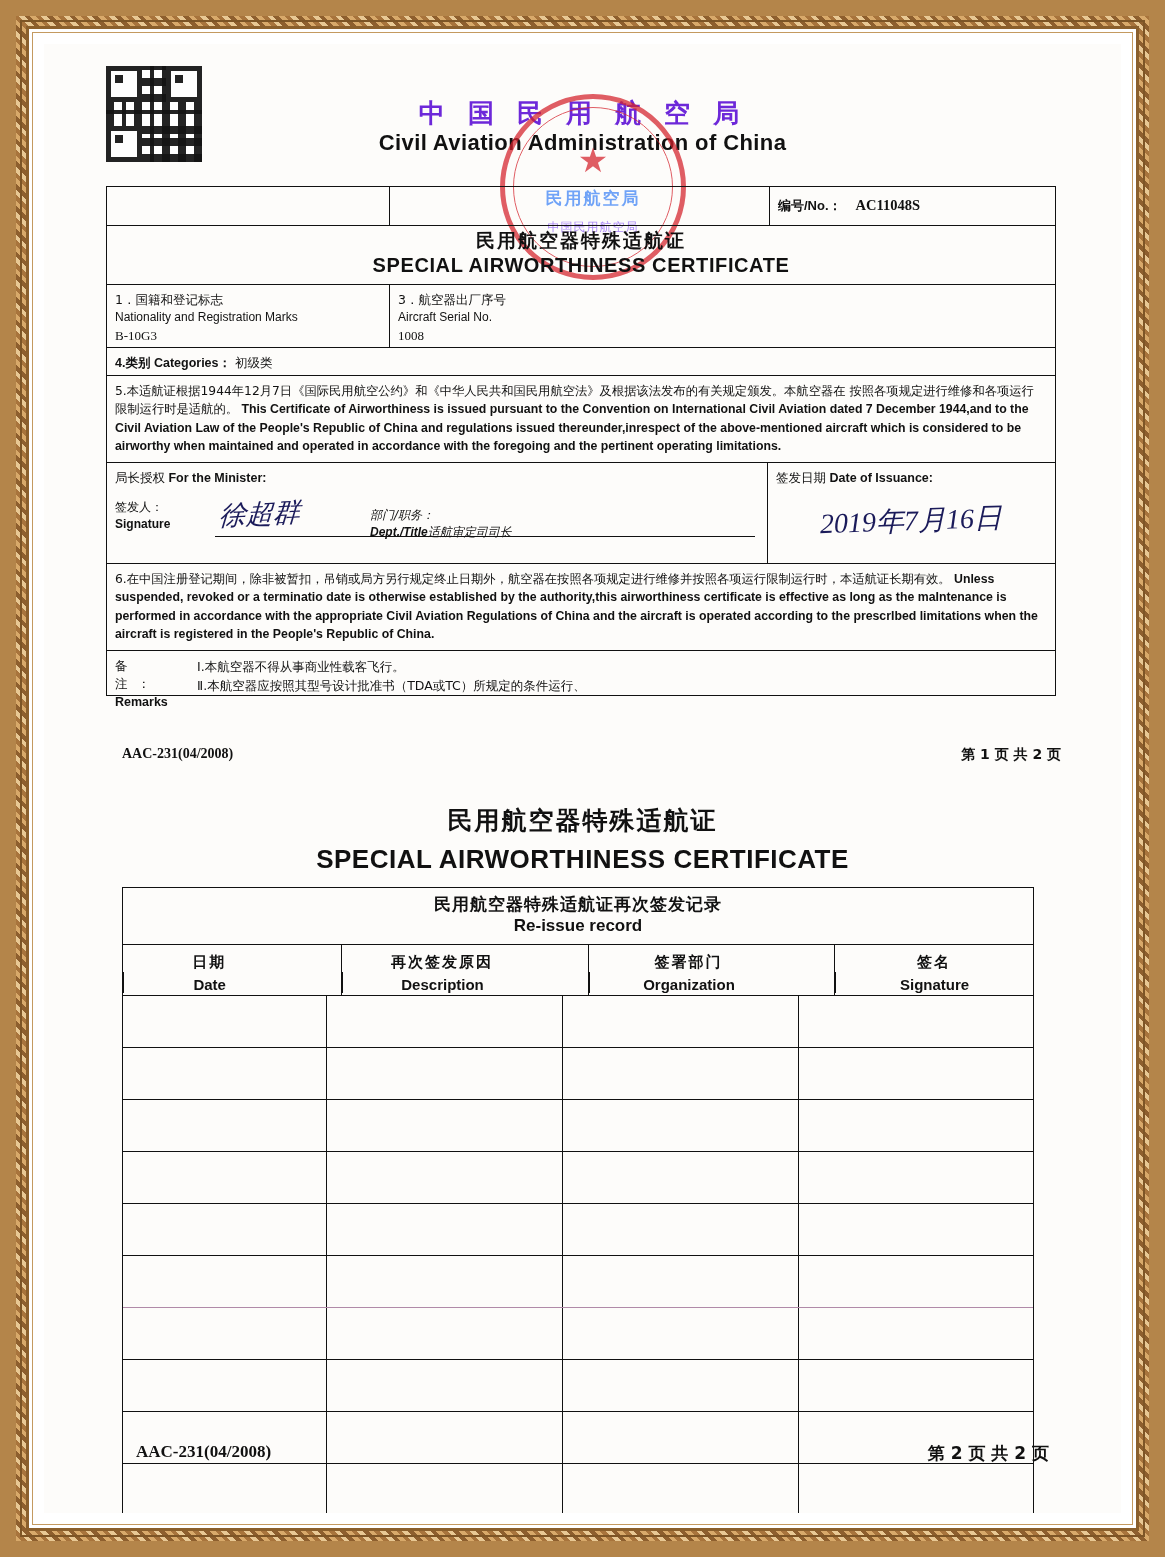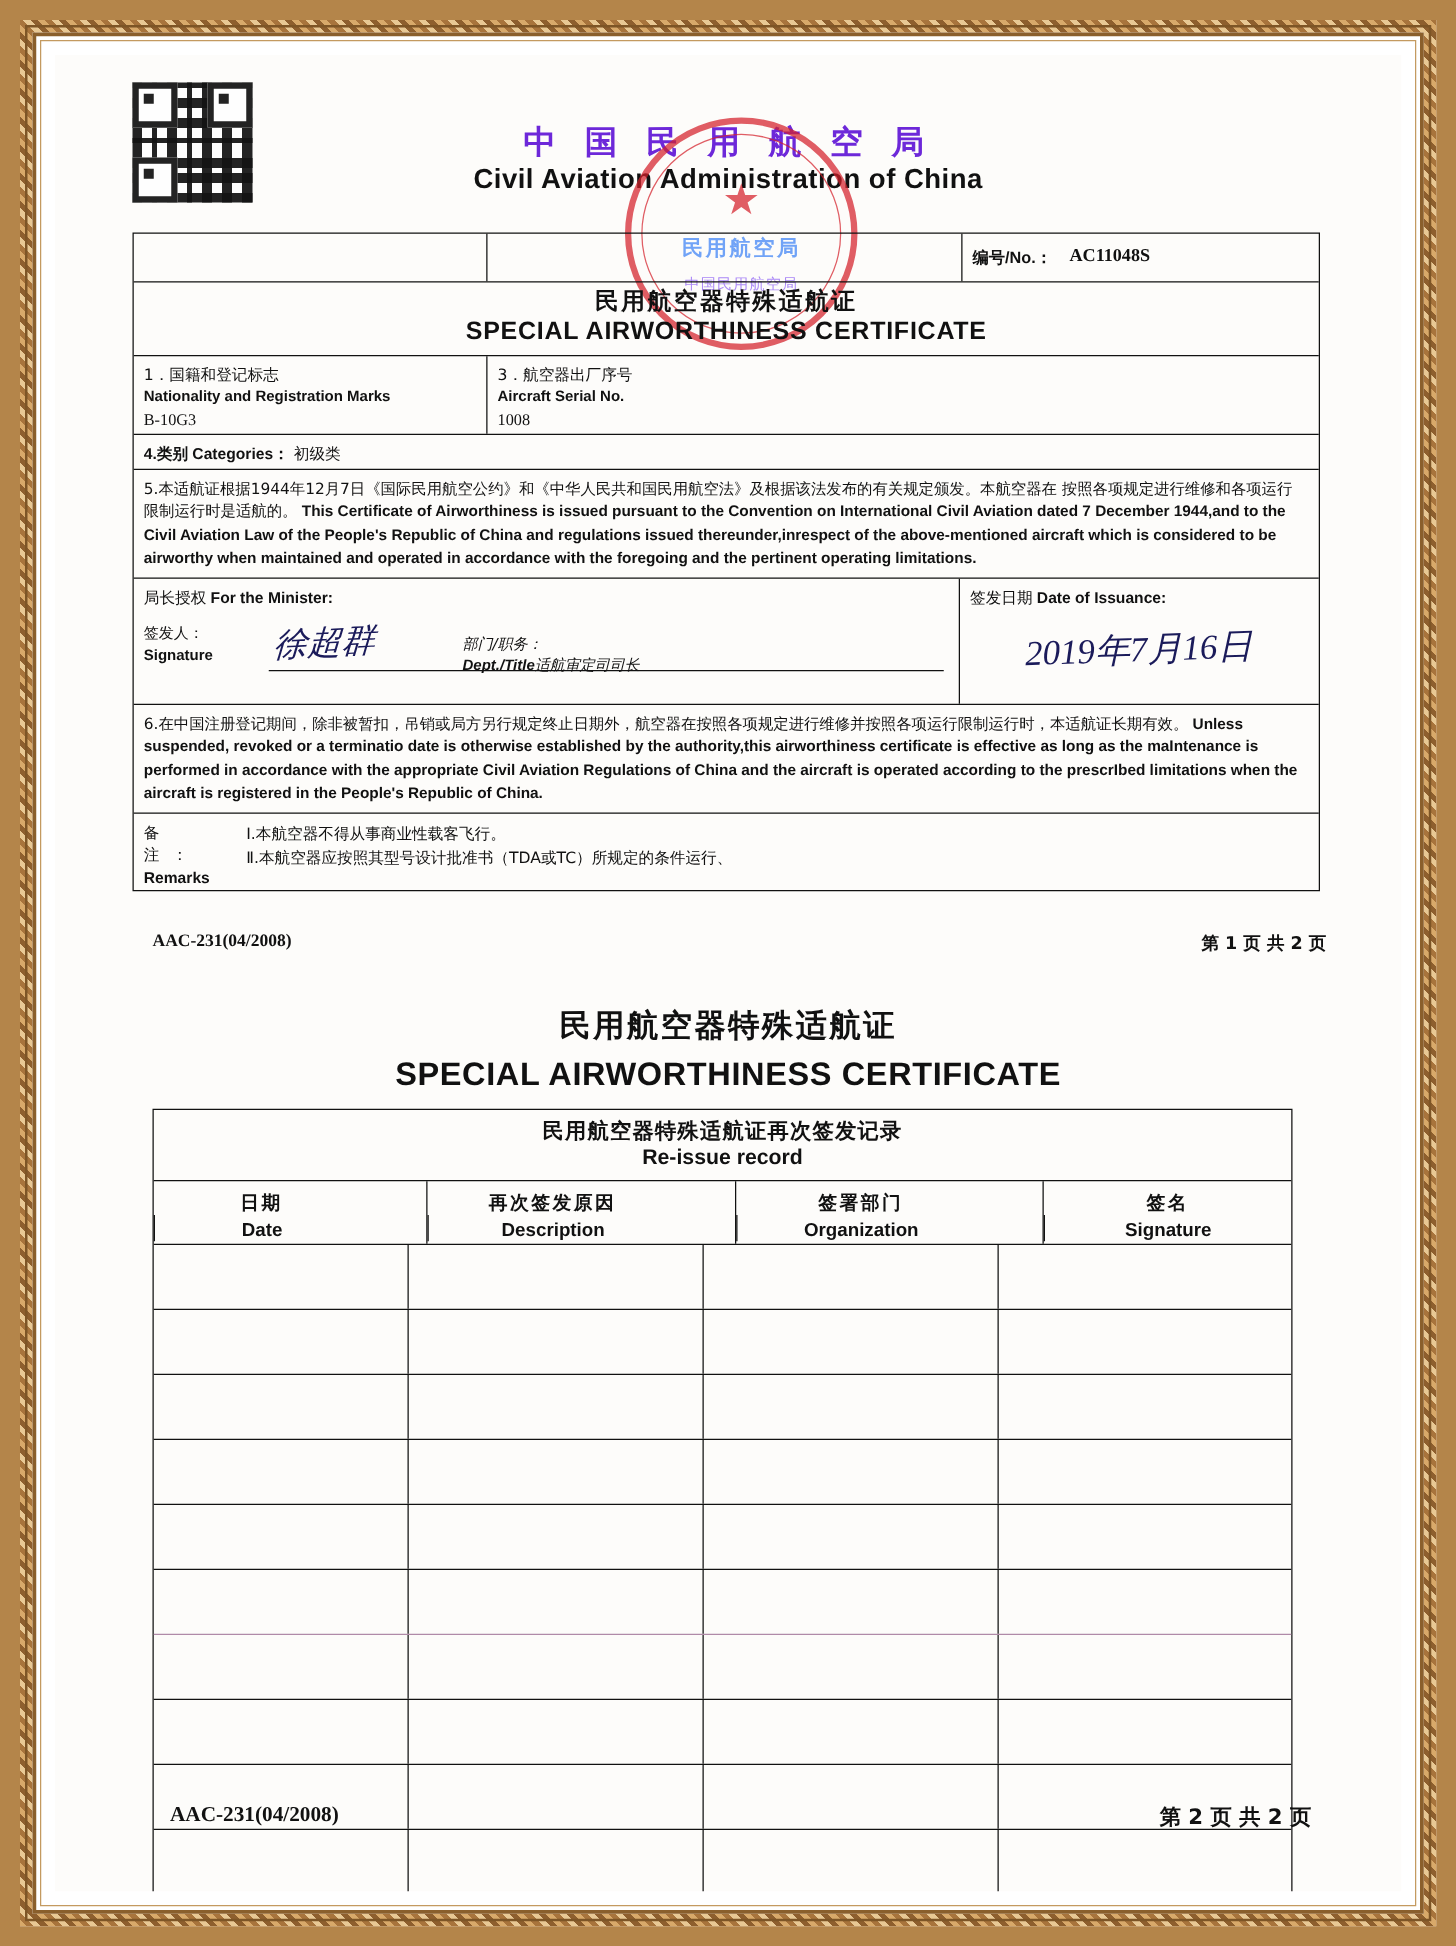--- a/index.html
+++ b/index.html
@@ -214,21 +214,21 @@
     letter-spacing: 0.6px;
     padding-bottom: 4px;
   }
   .r2 { height: 58px; display: block; }
 
   .r3 { height: 62px; }
   .r3 .c1 { width: 282px; }
   .r3 .c2 { width: 380px; }
   .r3 .c3 { width: 286px; }
   .fld-cn { font-size: 12.5px; font-family: "DejaVu Sans", sans-serif; }
-  .fld-en { font-size: 12px; font-weight: bold; }
+  .fld-en { font-size: 12px; font-weight: normal; }
   .fld-val { font-size: 13px; font-family: "Liberation Serif", serif; }
   .fld-val-cn { font-size: 12.5px; font-family: "DejaVu Sans", sans-serif; }
 
   .r4 { height: 27px; }
   .r4 .c1 { width: 947px; font-family: "DejaVu Sans", sans-serif; font-size: 12.5px; }
   .r4 .c1 b { font-family: "Liberation Sans", sans-serif; }
 
   .r5 .c1 { width: 947px; font-size: 12.3px; line-height: 1.5; }
   .r5 .cn { font-family: "DejaVu Sans", sans-serif; }
   .r5 .en { font-weight: bold; }
@@ -238,21 +238,21 @@
   .r6 .c2 { width: 287px; position: relative; }
   .sig-label-1 { font-size: 12.5px; }
   .sig-label-1 .cn { font-family: "DejaVu Sans", sans-serif; }
   .sig-label-1 .en { font-weight: bold; }
   .sig-row {
     display: flex;
     margin-top: 12px;
     align-items: flex-start;
   }
   .sig-left { width: 100px; font-size: 12px; }
-  .sig-left .cn { font-family: Liberation Mono, monospace; display: block; }
+  .sig-left .cn { font-family: Liberation Serif, serif; display: block; }
   .sig-left .en { font-weight: bold; display: block; }
   .sig-hand {
     font-family: "Liberation Serif", serif;
     font-size: 27px;
     font-style: italic;
     color: #1b1b5a;
     transform: skewX(-6deg) rotate(-3deg);
     margin-left: 4px;
     margin-top: -4px;
     white-space: nowrap;
@@ -282,21 +282,21 @@
     text-align: center;
     margin-top: 14px;
     transform: rotate(-2deg);
     white-space: nowrap;
   }
 
   .r7 .c1 { width: 947px; font-size: 12.3px; line-height: 1.5; }
   .r7 .cn { font-family: "DejaVu Sans", sans-serif; }
   .r7 .en { font-weight: bold; margin-top: 25px; }
 
-  .r8 { height: 61px; }
+  .r8 { height: 44px; }
   .r8 .c1 { width: 947px; display: flex; }
   .rm-label {
     width: 82px;
     font-size: 12.5px;
     flex: 0 0 82px;
   }
   .rm-label .cn { font-family: "DejaVu Sans", sans-serif; letter-spacing: 10px; display:block; }
   .rm-label .en { font-weight: bold; display: block; }
   .rm-body { font-family: "DejaVu Sans", sans-serif; font-size: 12.5px; line-height: 1.55; }
 

